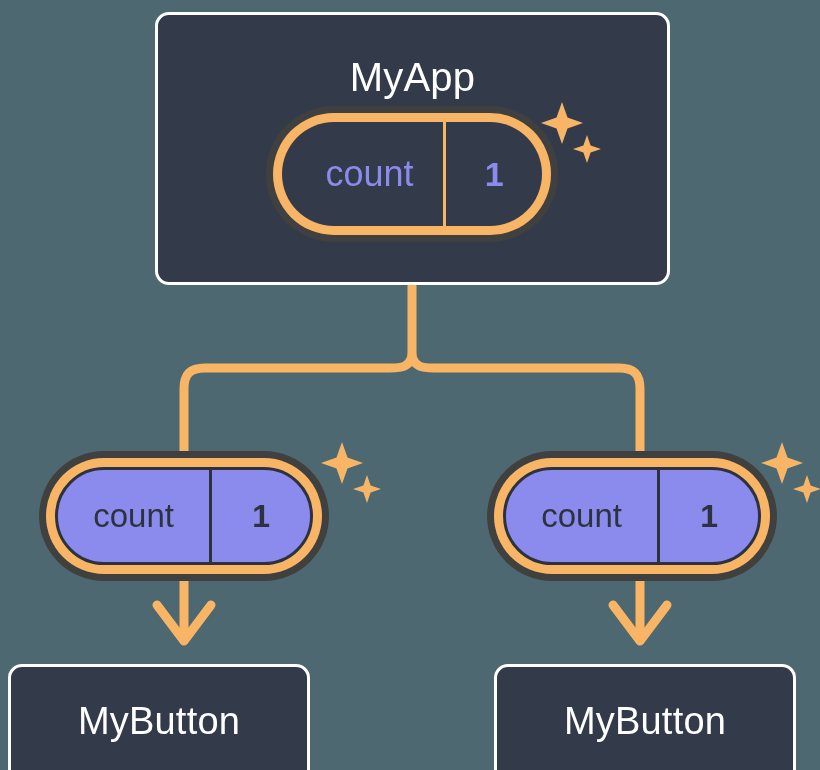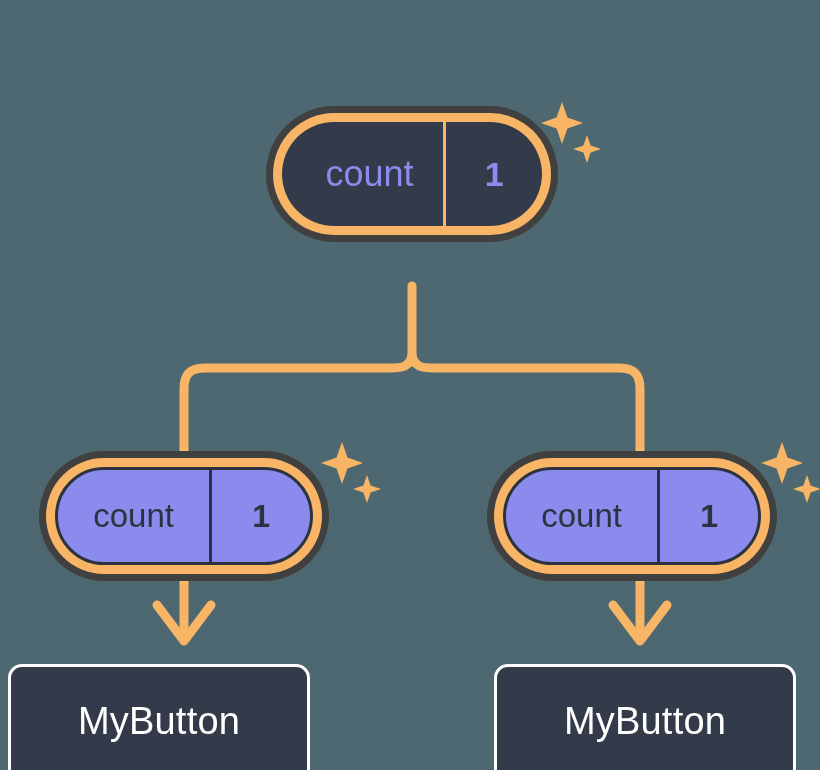--- a/index.html
+++ b/index.html
@@ -195,20 +195,23 @@
              C 634 368, 640 374, 640 389
              L 640 470"></path>
 
     <line x1="184" y1="575" x2="184" y2="640" stroke="#f8b566" stroke-width="9" stroke-linecap="butt"></line>
     <polyline points="157,605 184,641 211,605" fill="none" stroke="#f8b566" stroke-width="9" stroke-linecap="round" stroke-linejoin="round"></polyline>
 
     <line x1="640" y1="575" x2="640" y2="640" stroke="#f8b566" stroke-width="9" stroke-linecap="butt"></line>
     <polyline points="613,605 640,641 667,605" fill="none" stroke="#f8b566" stroke-width="9" stroke-linecap="round" stroke-linejoin="round"></polyline>
   </svg>
 
+  <div class="card" id="card-myapp">
+    <div class="card-title">MyApp</div>
+  </div>
 
   <div class="pill-wrap" id="pill-myapp">
     <div class="pill pill--dark">
       <div class="pill-inner-ring">
         <div class="pill-body">
           <span class="pill-key">count</span>
           <span class="pill-val">1</span>
         </div>
       </div>
     </div>

